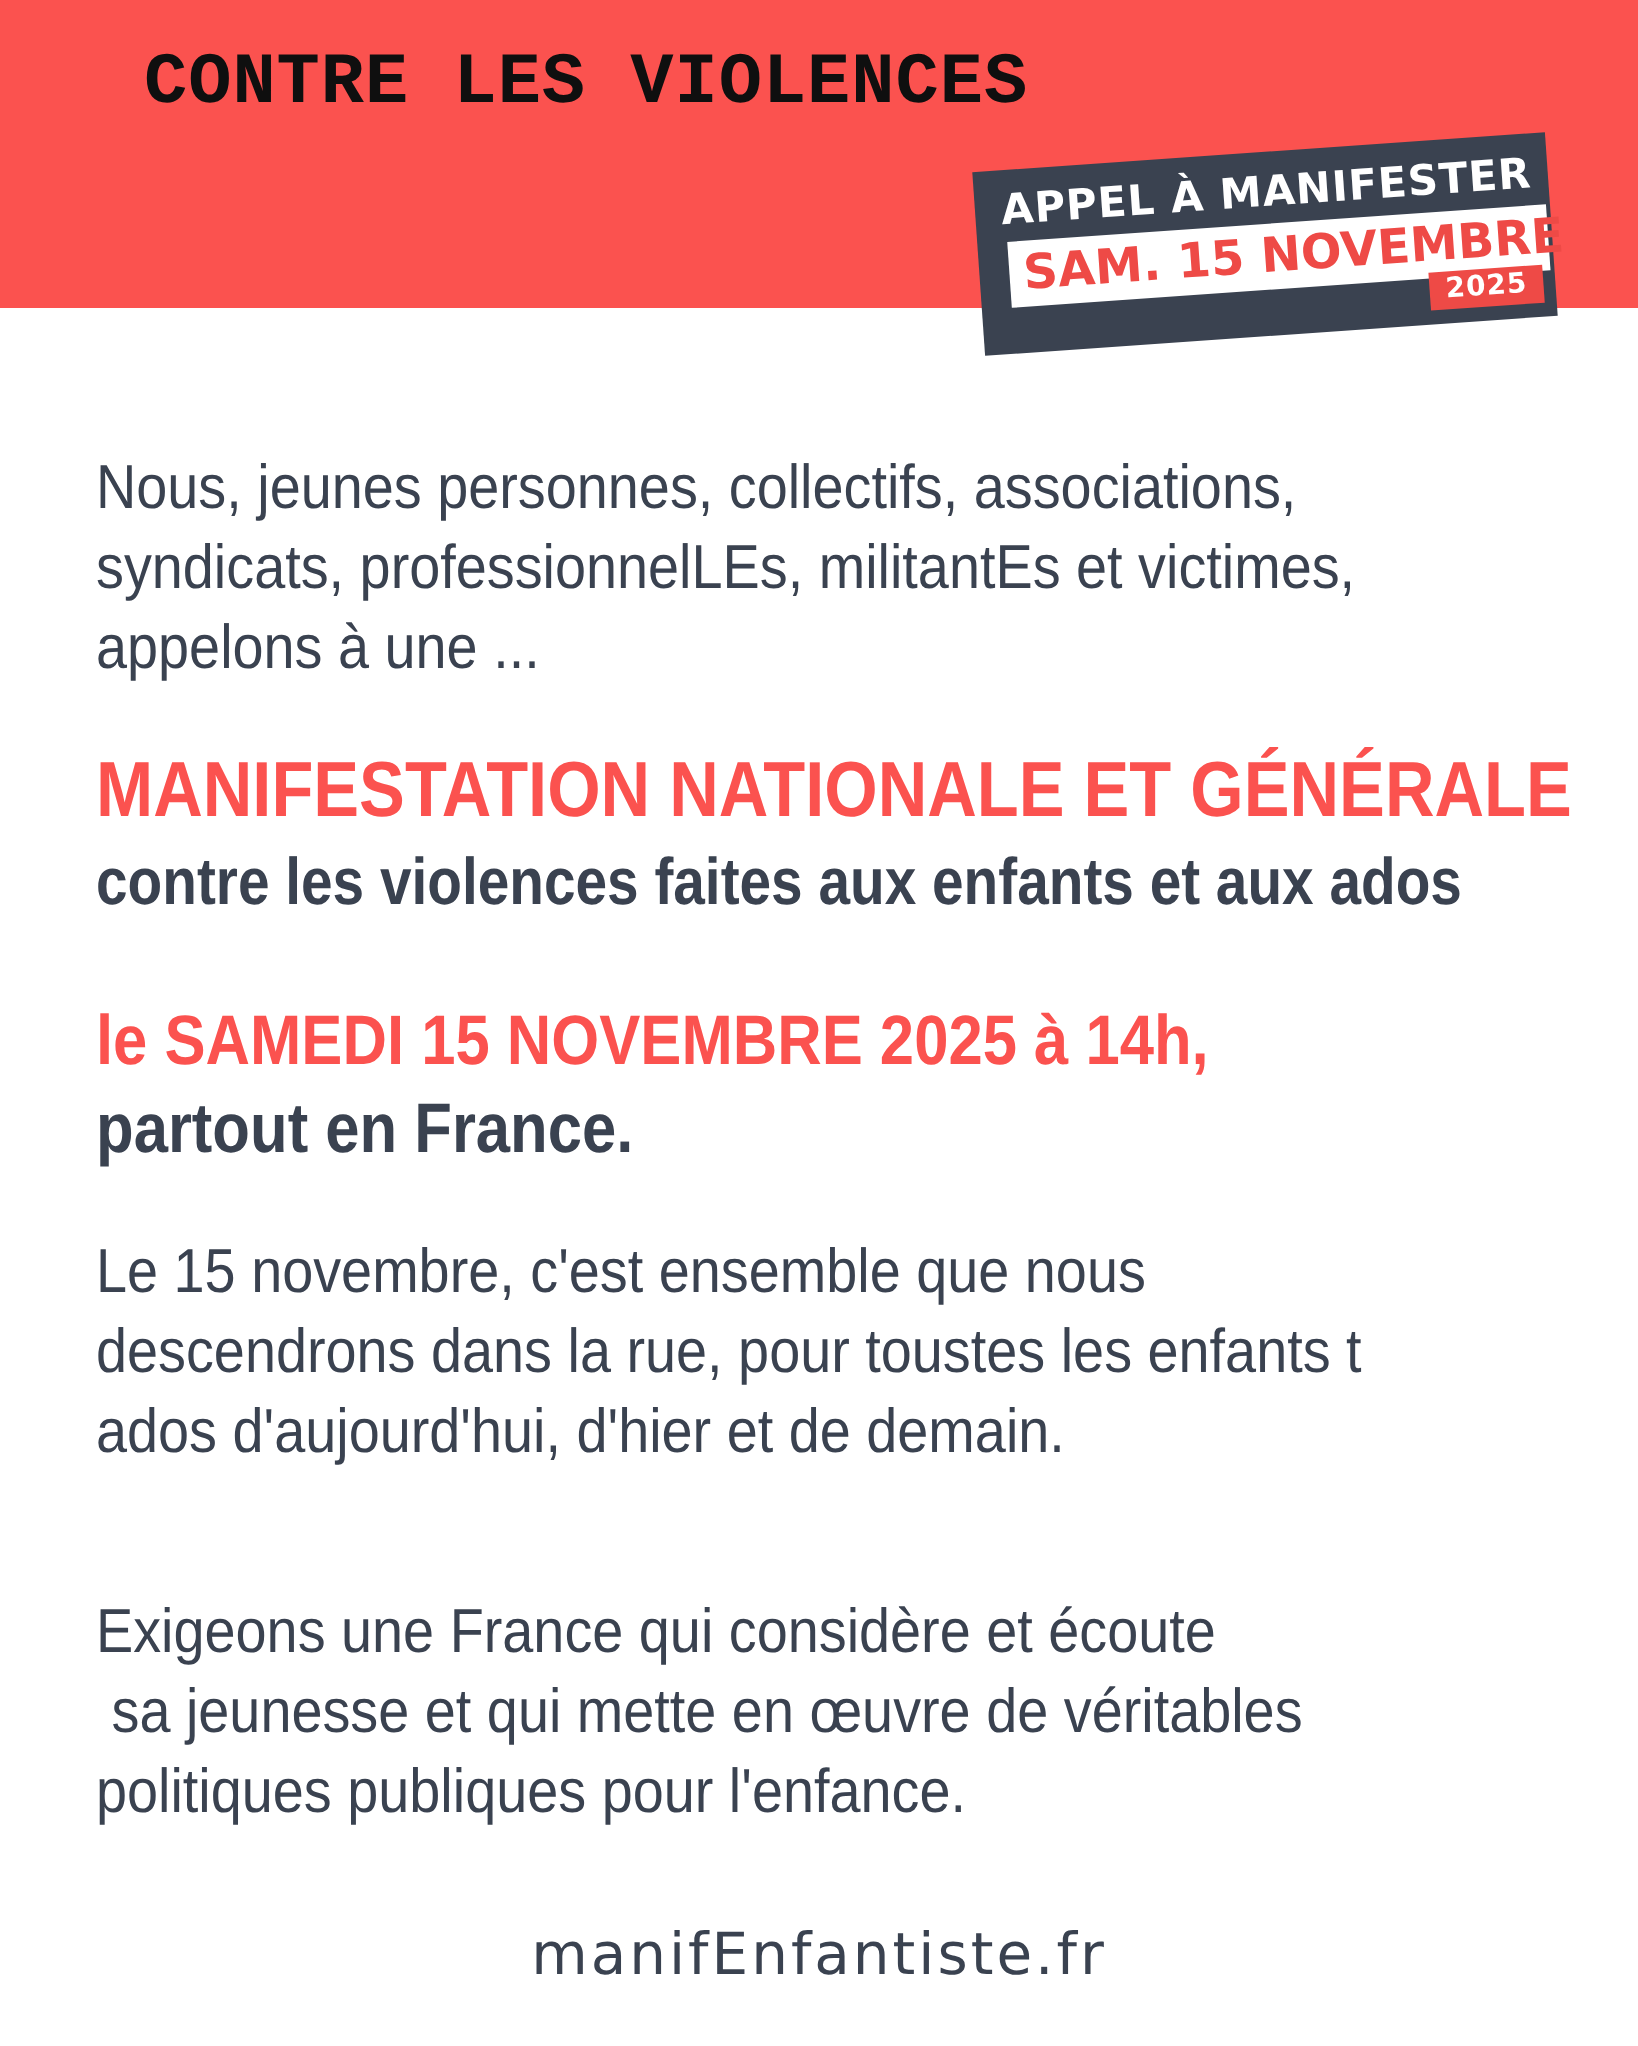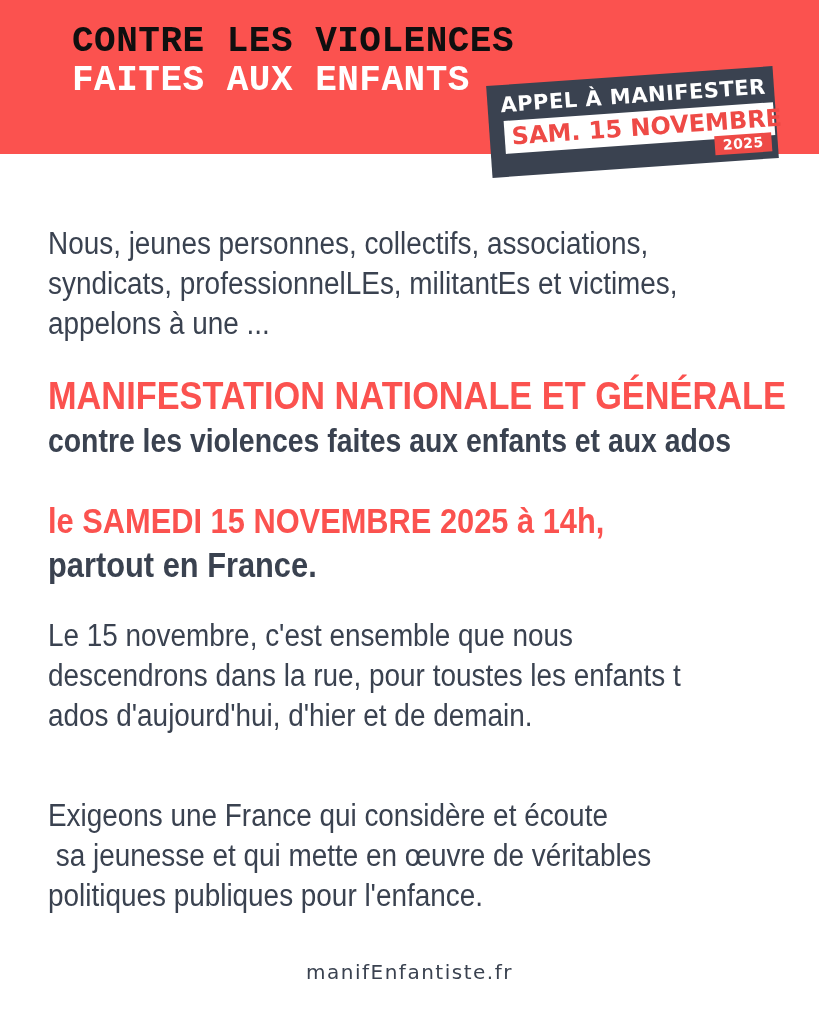--- a/index.html
+++ b/index.html
@@ -57,33 +57,32 @@
   .d-dark{
     top:543px;font-weight:bold;font-size:35px;line-height:44px;
     color:var(--dark,#3a4250);white-space:pre;transform:scaleX(.88);transform-origin:0 50%;
   }
   #p1{top:224px}
   #p2{top:616px}
   #p3{top:796px}
   
   .site{
     position:absolute;top:960px;left:0;width:819px;text-align:center;
-    font-family:"DejaVu Sans",sans-serif;font-size:20px;letter-spacing:1.5px;
+    font-family:"DejaVu Sans",sans-serif;font-size:29px;letter-spacing:1.5px;
     color:var(--dark,#3a4250);
   }
 </style>
 </head>
 <body>
 
 <div class="poster">
 
   <header class="banner">
     <div class="banner-title">
       <div class="l1">CONTRE LES VIOLENCES</div>
-      <div class="l2">FAITES AUX ENFANTS</div>
     </div>
     <div class="badge">
       <div class="badge-l1">APPEL À MANIFESTER</div>
       <div class="badge-white">SAM. 15 NOVEMBRE</div>
       <div class="badge-year">2025</div>
     </div>
   </header>
 
   <main>
     <div class="block" id="p1">

